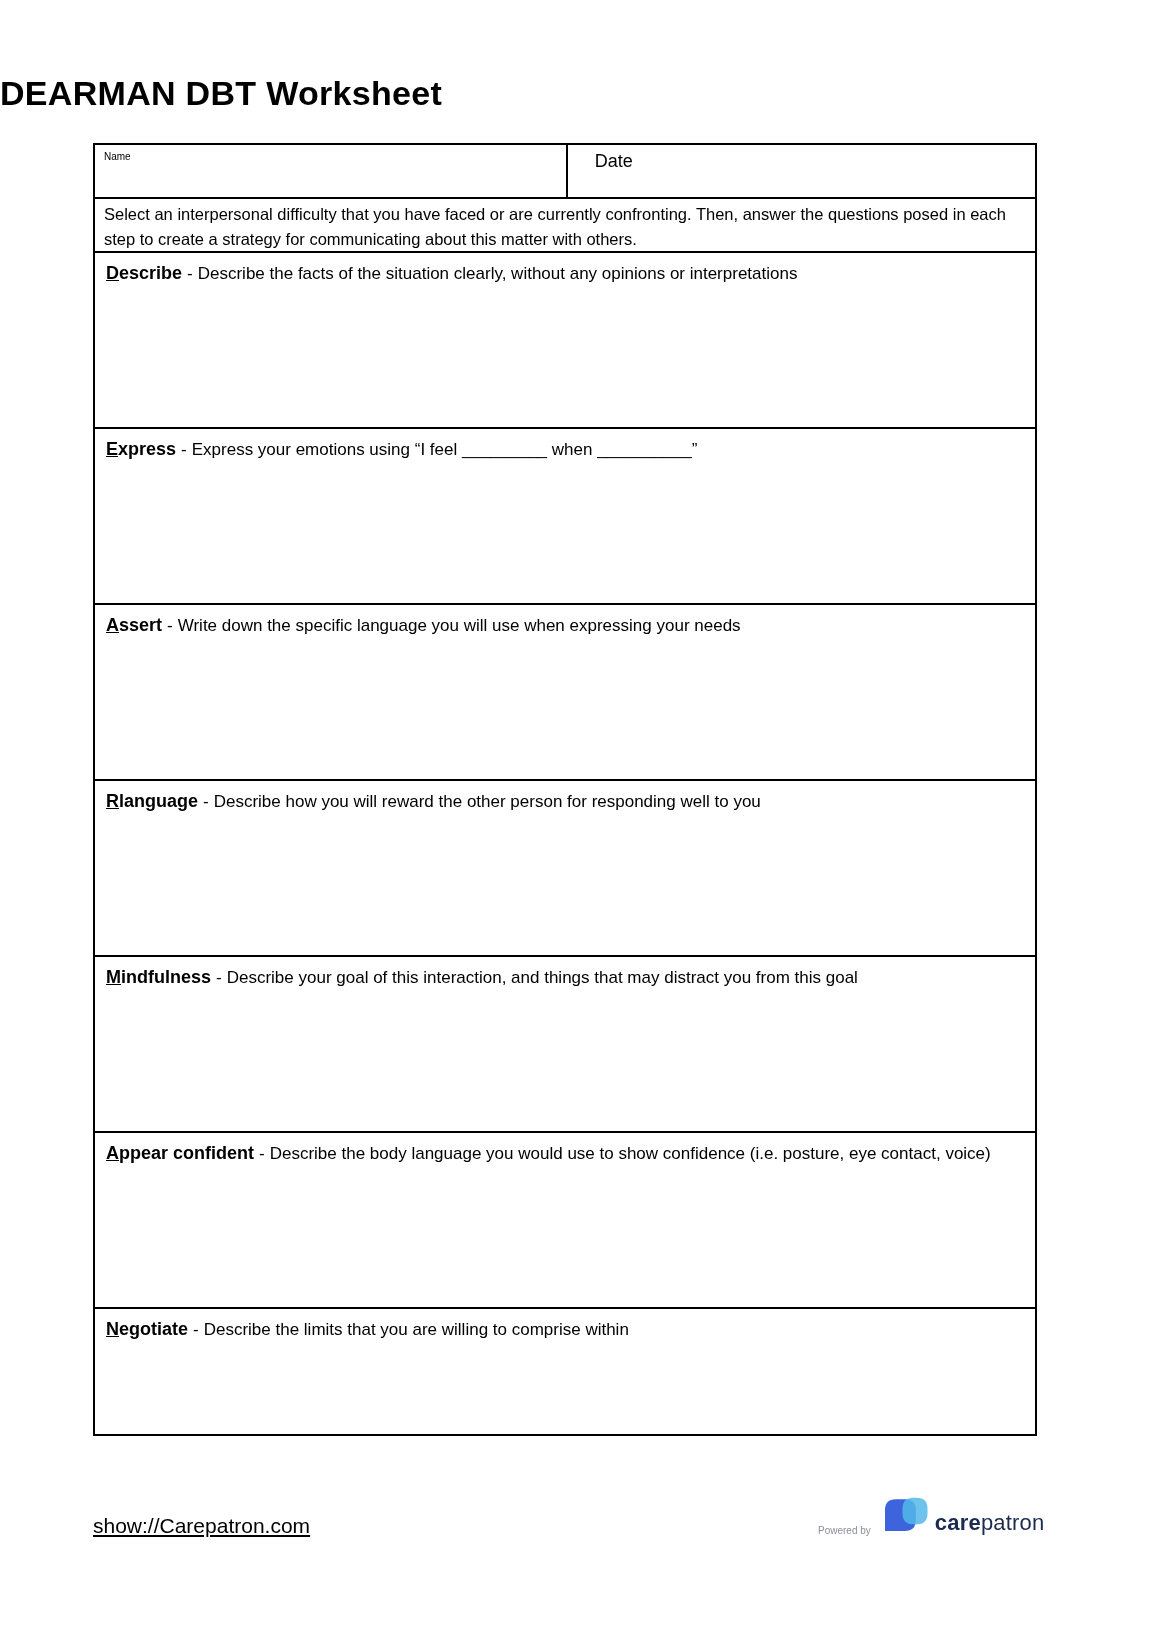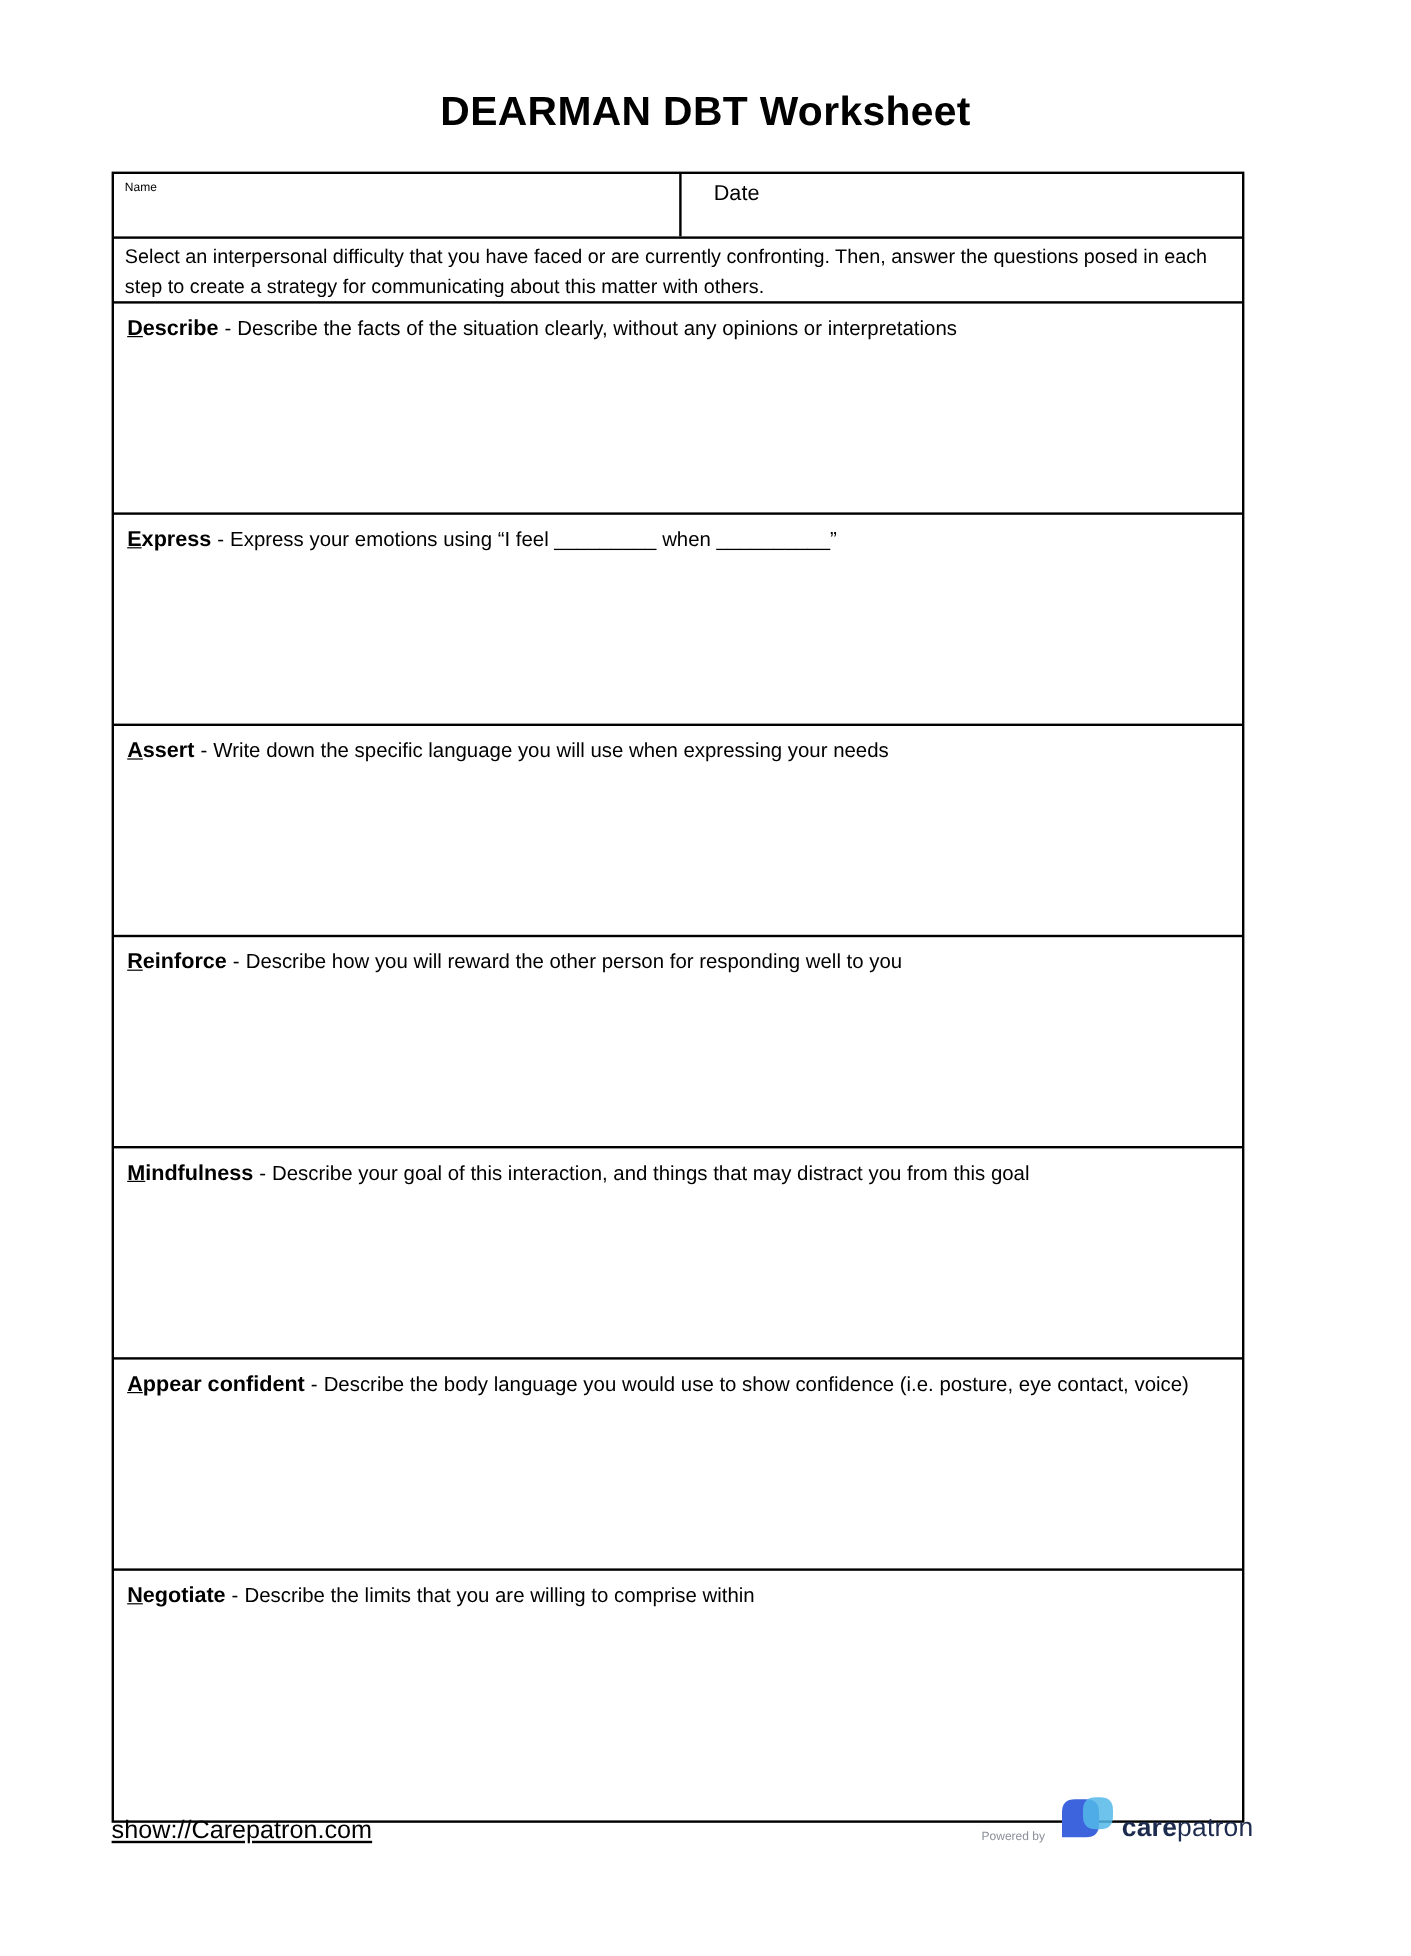--- a/index.html
+++ b/index.html
@@ -8,21 +8,20 @@
     position: relative;
     width: 1176px;
     height: 1630px;
     font-family: "Liberation Sans", sans-serif;
     color: #000000;
   }
   .page-title {
     position: absolute;
     top: 74px; left: 0;
     width: 100%;
-    text-align: center;
     font-size: 34px;
     font-weight: bold;
     letter-spacing: 0.3px;
   }
   .worksheet {
     position: absolute;
     left: 93px; top: 143px;
     width: 944px;
     border: 2px solid #000;
     background: #fff;
@@ -50,21 +49,21 @@
     font-size: 16.5px;
     line-height: 25px;
   }
   .section {
     height: 176px;
     border-bottom: 2px solid #000;
     padding: 9px 11px;
     display: flex;
     flex-direction: column;
   }
-  .section:last-child { border-bottom: none; height: 208px; }
+  .section:last-child { border-bottom: none; height: 125px; }
   .sec-header { font-size: 17px; line-height: 22px; }
   .sec-title { font-weight: bold; font-size: 18px; }
   .sec-first { text-decoration: underline; }
   .sec-sep { margin: 0 5px; }
   .answer-area { flex: 1; }
   .footer-link {
     position: absolute;
     left: 93px; top: 1514px;
     font-size: 21px;
     color: #000;
@@ -127,21 +126,21 @@
 
   <div class="section">
     <div class="sec-header">
       <span class="sec-title"><span class="sec-first">A</span><span>ssert</span></span><span class="sec-sep">-</span><span class="sec-desc">Write down the specific language you will use when expressing your needs</span>
     </div>
     <div class="answer-area"></div>
   </div>
 
   <div class="section">
     <div class="sec-header">
-      <span class="sec-title"><span class="sec-first">R</span><span>einforce</span></span><span class="sec-sep">-</span><span class="sec-desc">Describe how you will reward the other person for responding well to you</span>
+      <span class="sec-title"><span class="sec-first">R</span><span>language</span></span><span class="sec-sep">-</span><span class="sec-desc">Describe how you will reward the other person for responding well to you</span>
     </div>
     <div class="answer-area"></div>
   </div>
 
   <div class="section">
     <div class="sec-header">
       <span class="sec-title"><span class="sec-first">M</span><span>indfulness</span></span><span class="sec-sep">-</span><span class="sec-desc">Describe your goal of this interaction, and things that may distract you from this goal</span>
     </div>
     <div class="answer-area"></div>
   </div>

